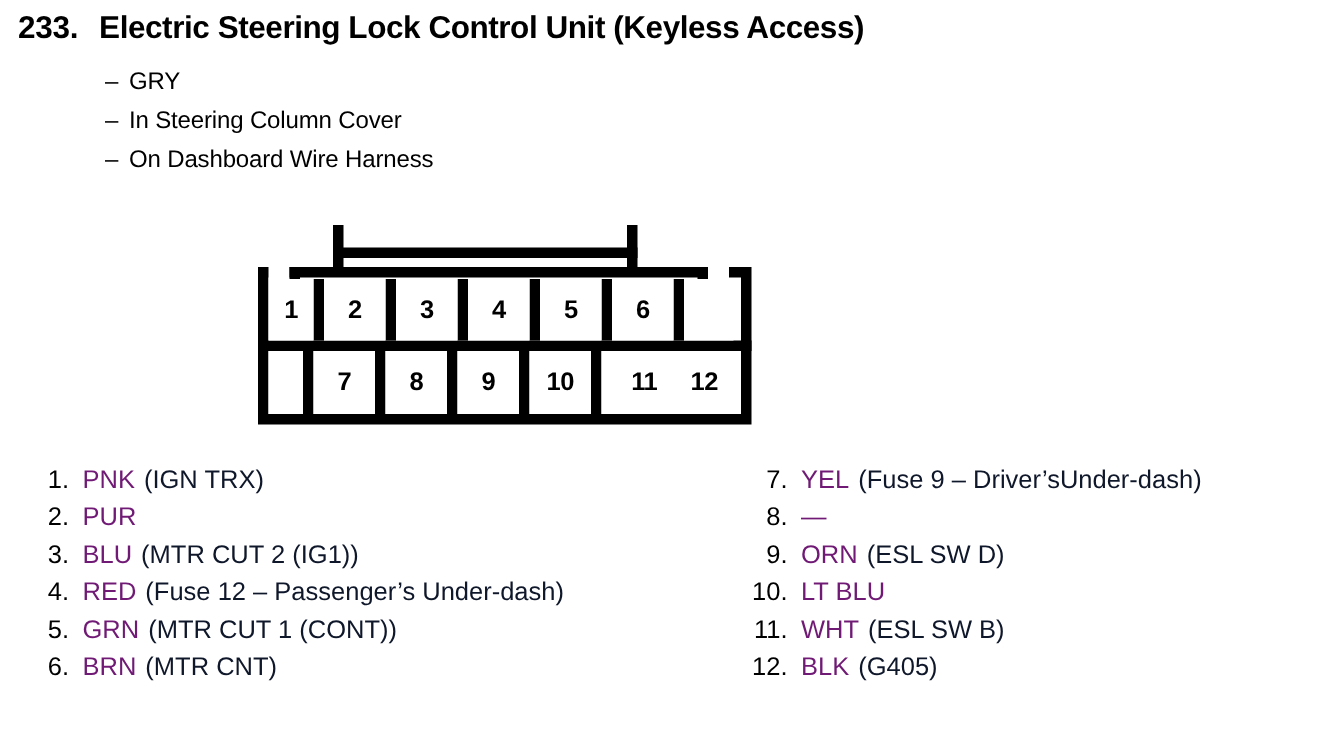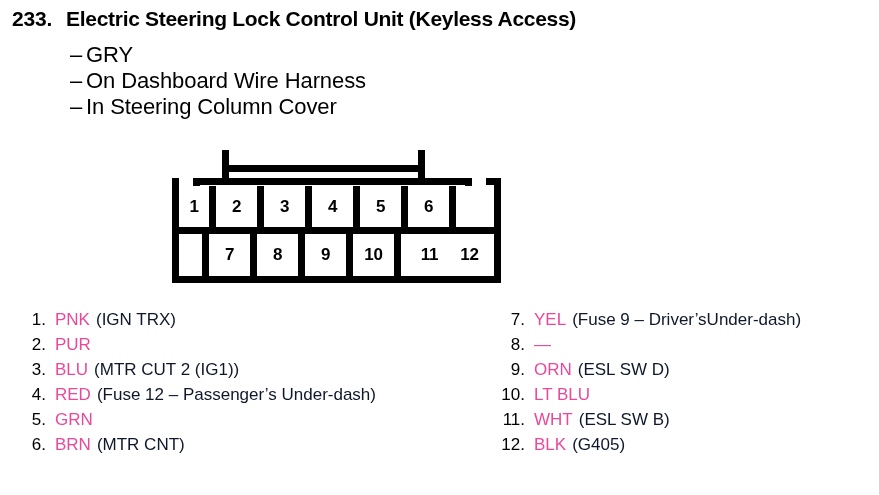--- a/index.html
+++ b/index.html
@@ -41,21 +41,21 @@
     font-weight: bold;
     margin-left: 14px;
     letter-spacing: -0.3px;
   }
   #subtitle-list {
     position: absolute;
     left: 70px;
     top: 42px;
   }
   .subtitle-line {
-    font-size: 22px;
+    font-size: 16px;
     line-height: 26px;
     white-space: nowrap;
     letter-spacing: -0.1px;
   }
   .sub-dash {
     display: inline-block;
     width: 16px;
   }
 
   
@@ -172,21 +172,21 @@
     font-size: 17px;
   }
   .legend-num {
     width: 28px;
     text-align: right;
     flex: 0 0 28px;
     color: #000000;
   }
   .legend-wire {
     margin-left: 9px;
-    color: #ec4899;
+    color: #701a75;
   }
   .legend-circuit {
     margin-left: 6px;
     color: #0f172a;
   }
   .legend-circuit:empty { margin-left: 0; }
   .legend-item.empty-pin .legend-wire {
     margin-left: 9px;
   }
 </style>
@@ -196,24 +196,24 @@
 <div id="header-block">
   <div id="title-row">
     <span id="title-number">233.</span>
     <span id="title-text">Electric Steering Lock Control Unit (Keyless Access)</span>
   </div>
   <div id="subtitle-list">
     <div class="subtitle-line">
       <span class="sub-dash">–</span><span>GRY</span>
     </div>
     <div class="subtitle-line">
+      <span class="sub-dash">–</span><span>In Steering Column Cover</span>
+    </div>
+    <div class="subtitle-line">
       <span class="sub-dash">–</span><span>On Dashboard Wire Harness</span>
-    </div>
-    <div class="subtitle-line">
-      <span class="sub-dash">–</span><span>In Steering Column Cover</span>
     </div>
   </div>
 </div>
 
 <div id="connector">
 
   <div class="tab-post left"></div>
   <div class="tab-post right"></div>
   <div class="tab-bar"></div>
 
@@ -274,20 +274,21 @@
       <span class="legend-circuit">(MTR CUT 2 (IG1))</span>
     </div>
     <div class="legend-item">
       <span class="legend-num">4.</span>
       <span class="legend-wire">RED</span>
       <span class="legend-circuit">(Fuse 12 – Passenger’s Under-dash)</span>
     </div>
     <div class="legend-item">
       <span class="legend-num">5.</span>
       <span class="legend-wire">GRN</span>
+      <span class="legend-circuit">(MTR CUT 1 (CONT))</span>
     </div>
     <div class="legend-item">
       <span class="legend-num">6.</span>
       <span class="legend-wire">BRN</span>
       <span class="legend-circuit">(MTR CNT)</span>
     </div>
   </div>
 
   <div class="legend-col" id="legend-col-right">
     <div class="legend-item">

